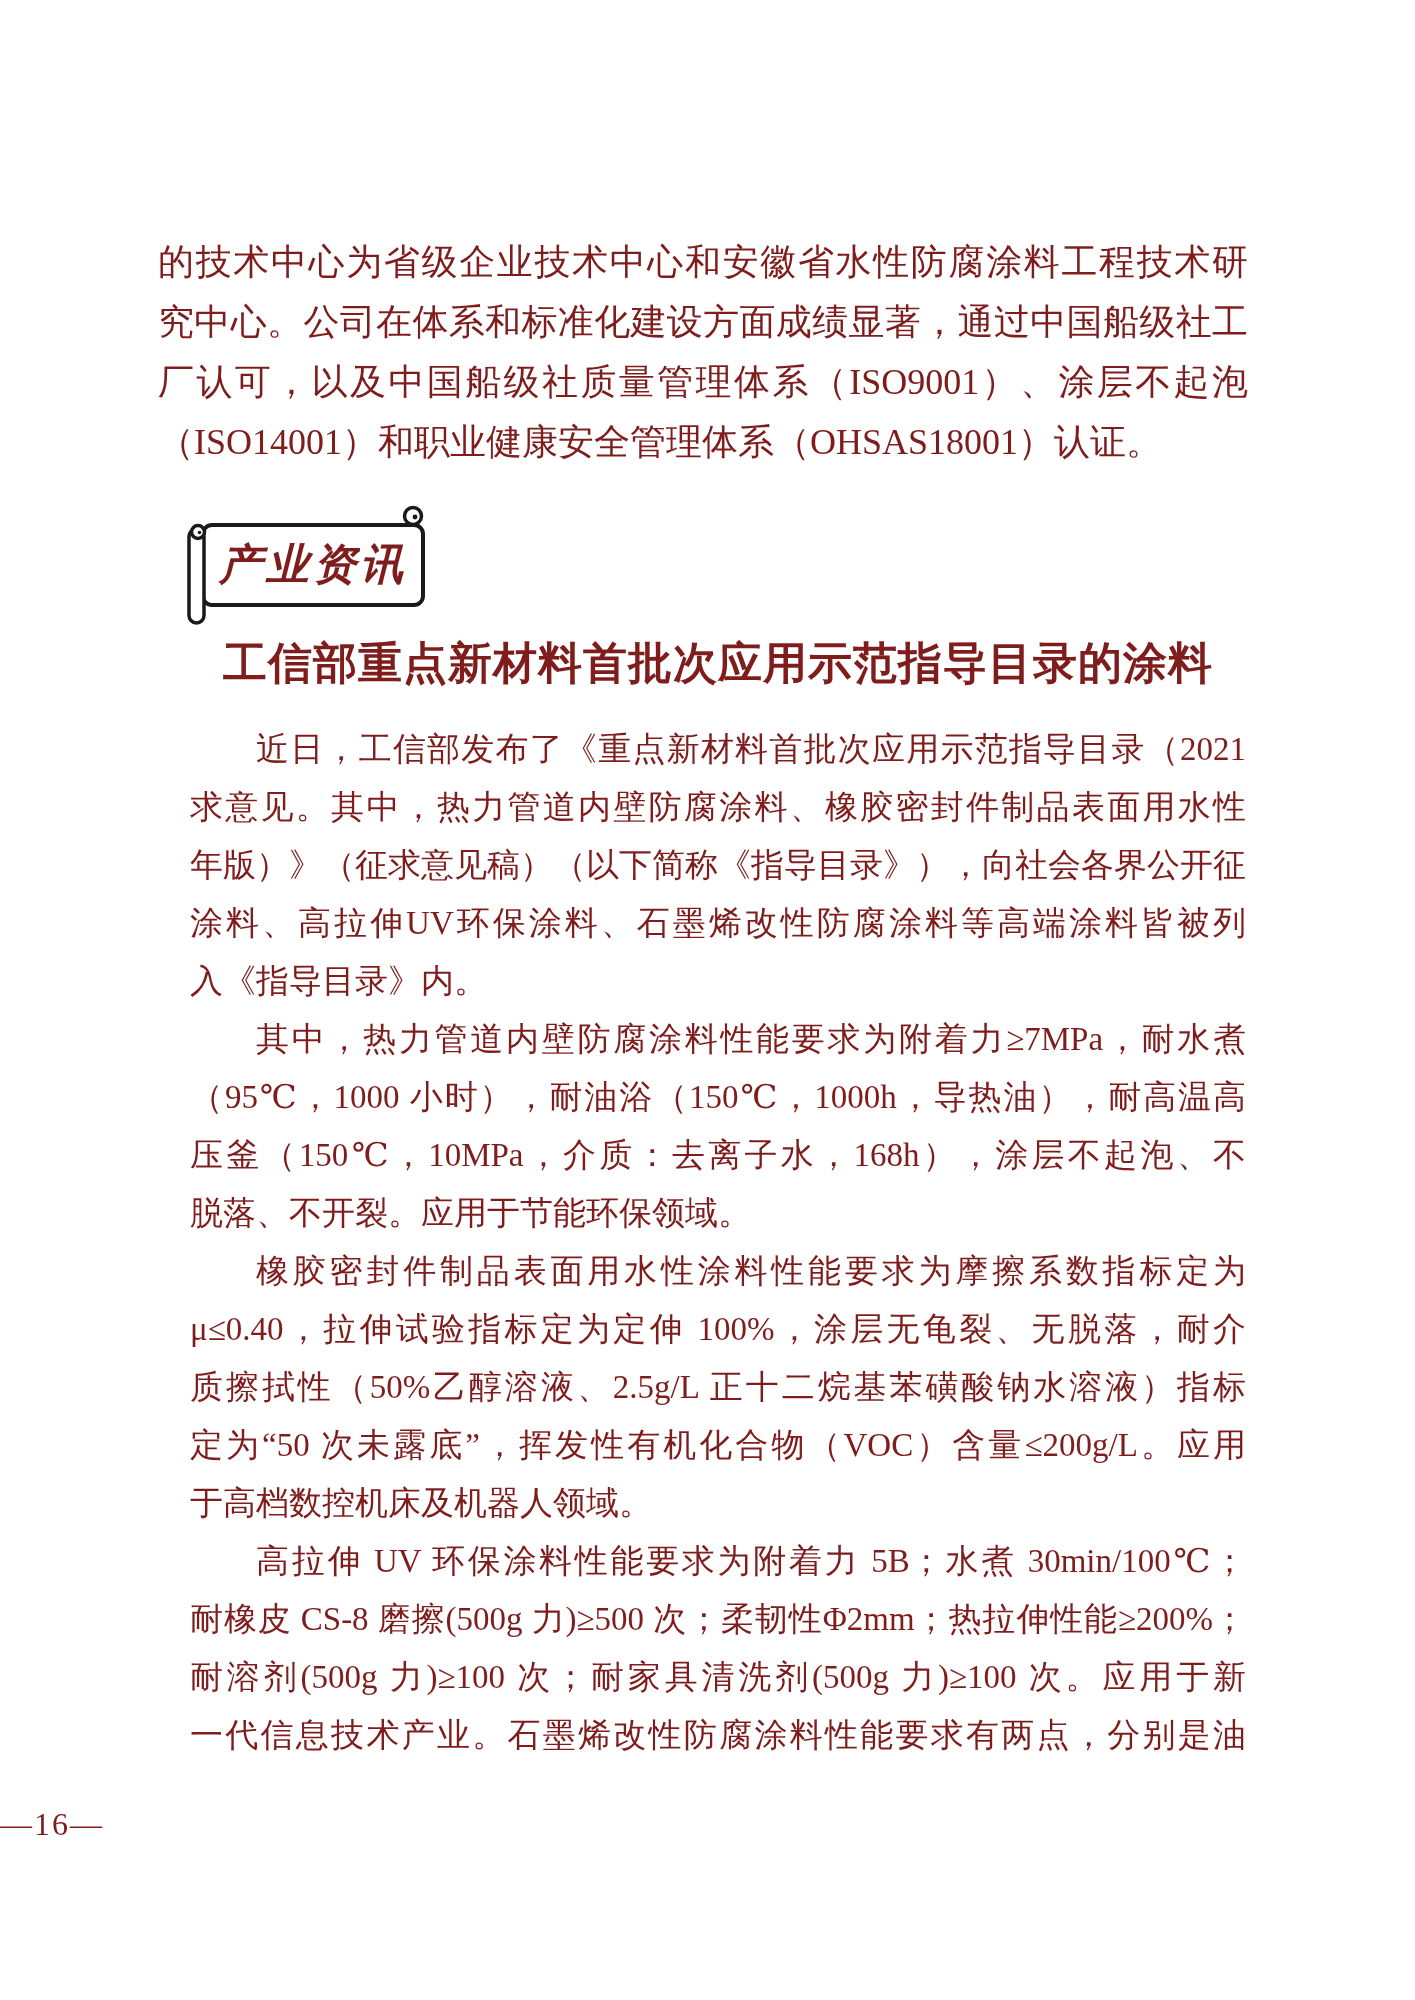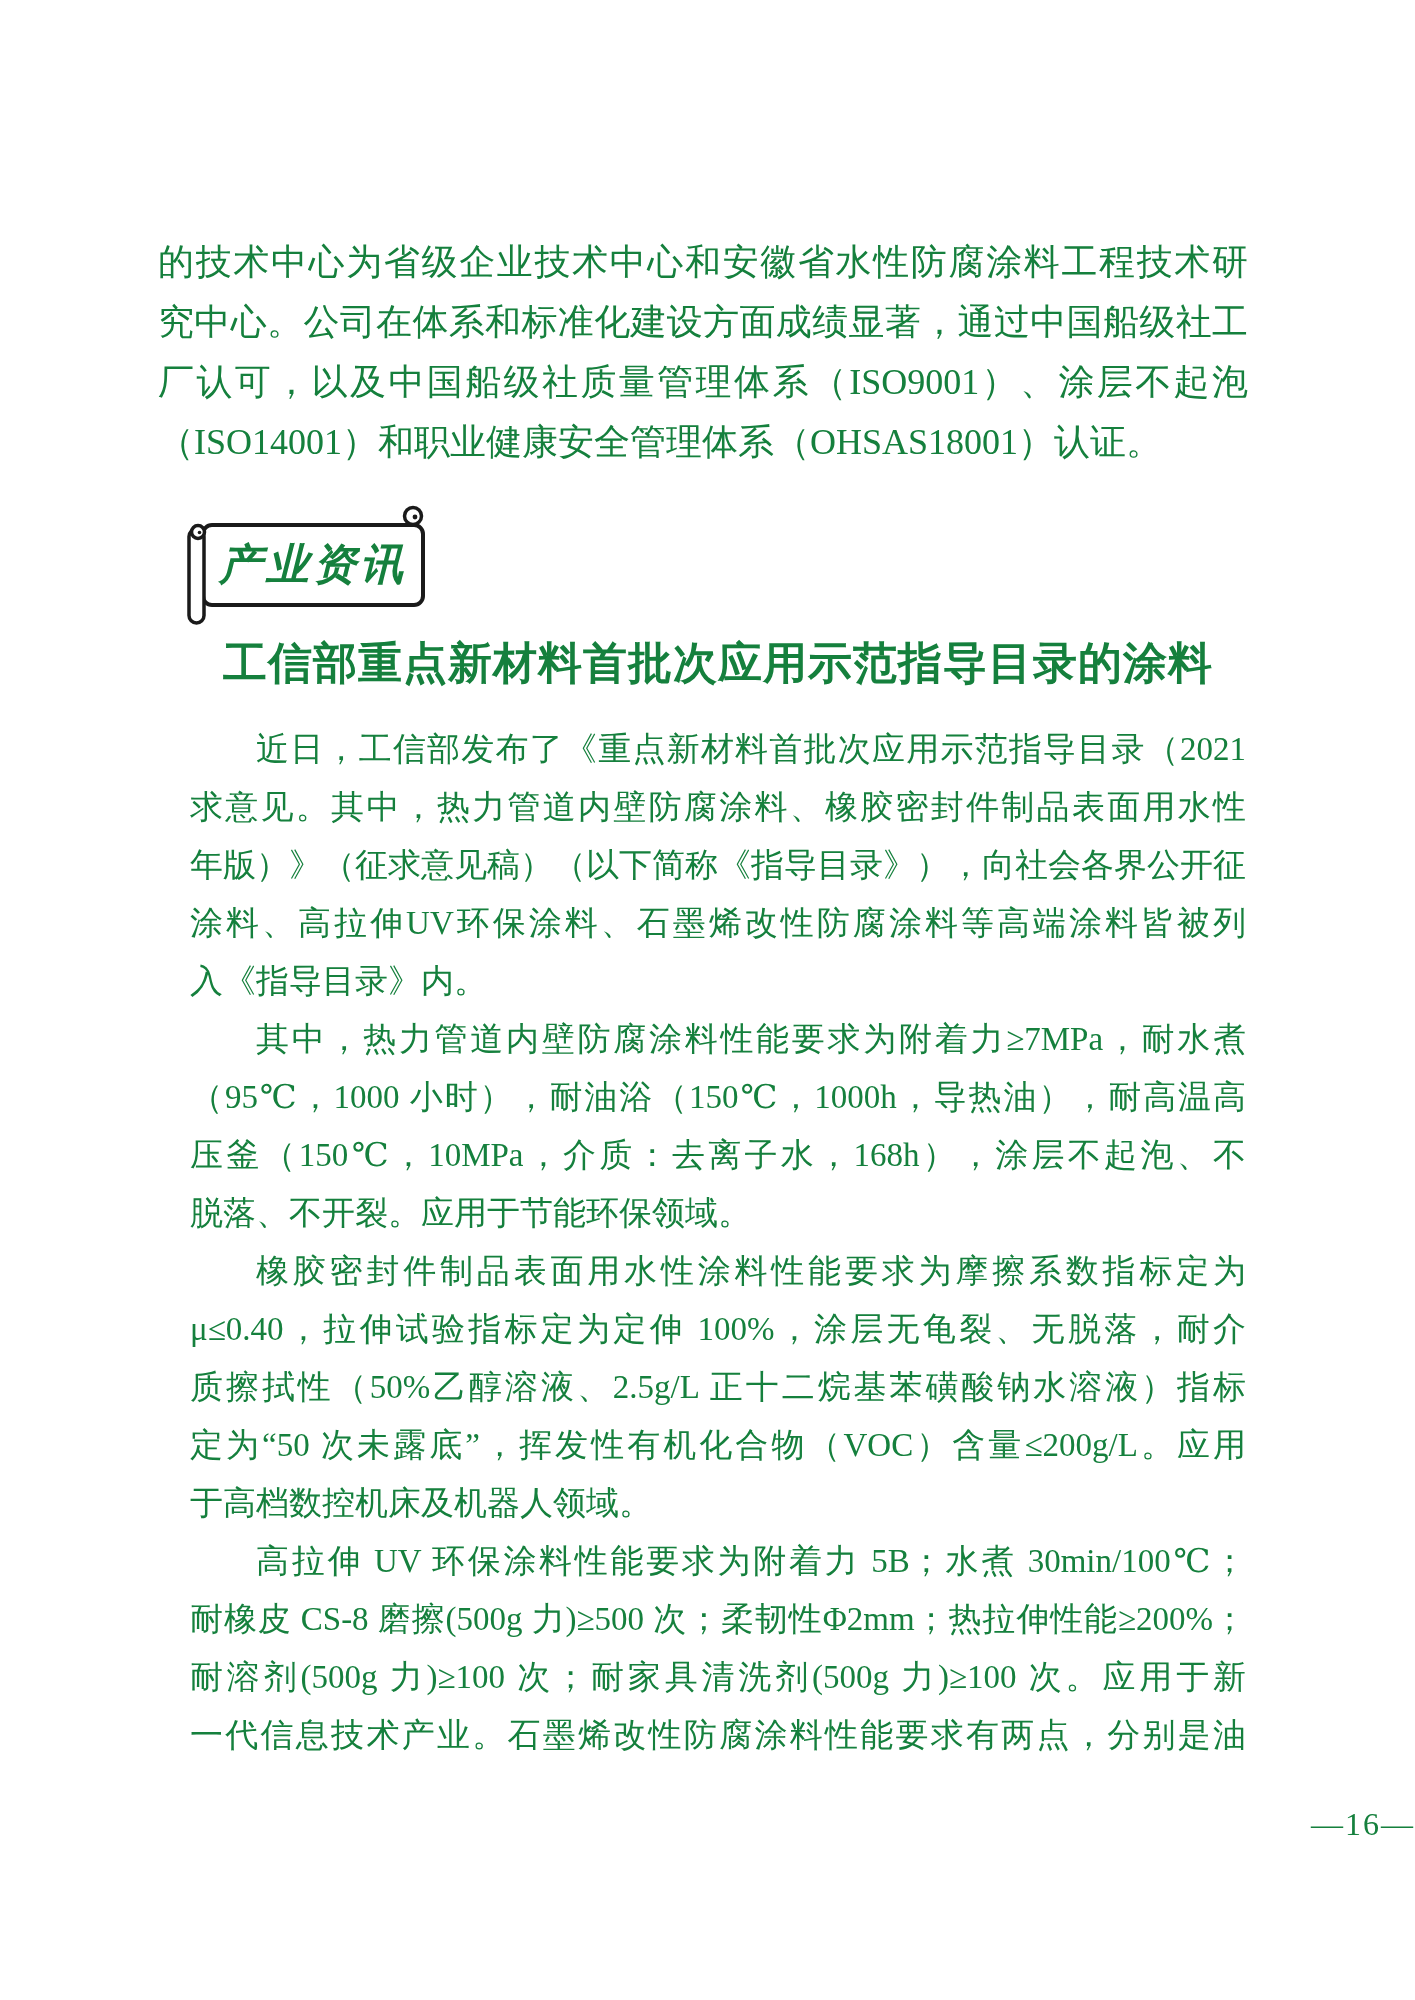--- a/index.html
+++ b/index.html
@@ -3,21 +3,21 @@
 <meta charset="utf-8">
 <style>
   html, body { margin: 0; padding: 0; background: #888; }
   .page {
     position: relative;
     width: 1415px;
     height: 2000px;
     margin: 0 auto;
     background: #ffffff;
     font-family: "Liberation Serif", "DejaVu Serif", serif;
-    color: #15803d;
+    color: #7f1d1d;
     overflow: hidden;
   }
   
   .intro {
     position: absolute;
     left: 158px;
     top: 232px;
     width: 1090px;
     font-size: 36px;
     line-height: 60px;
@@ -74,21 +74,21 @@
     font-size: 44px;
     font-weight: bold;
     letter-spacing: 1px;
     white-space: nowrap;
   }
   .page-number {
     position: absolute;
     left: 0;
     top: 1806px;
     width: 100%;
-    text-align: right;
+    text-align: left;
     font-size: 32px;
     letter-spacing: 2px;
   }
 </style>
 </head>
 <body>
 
 <div class="page">
 
   <div class="intro">

